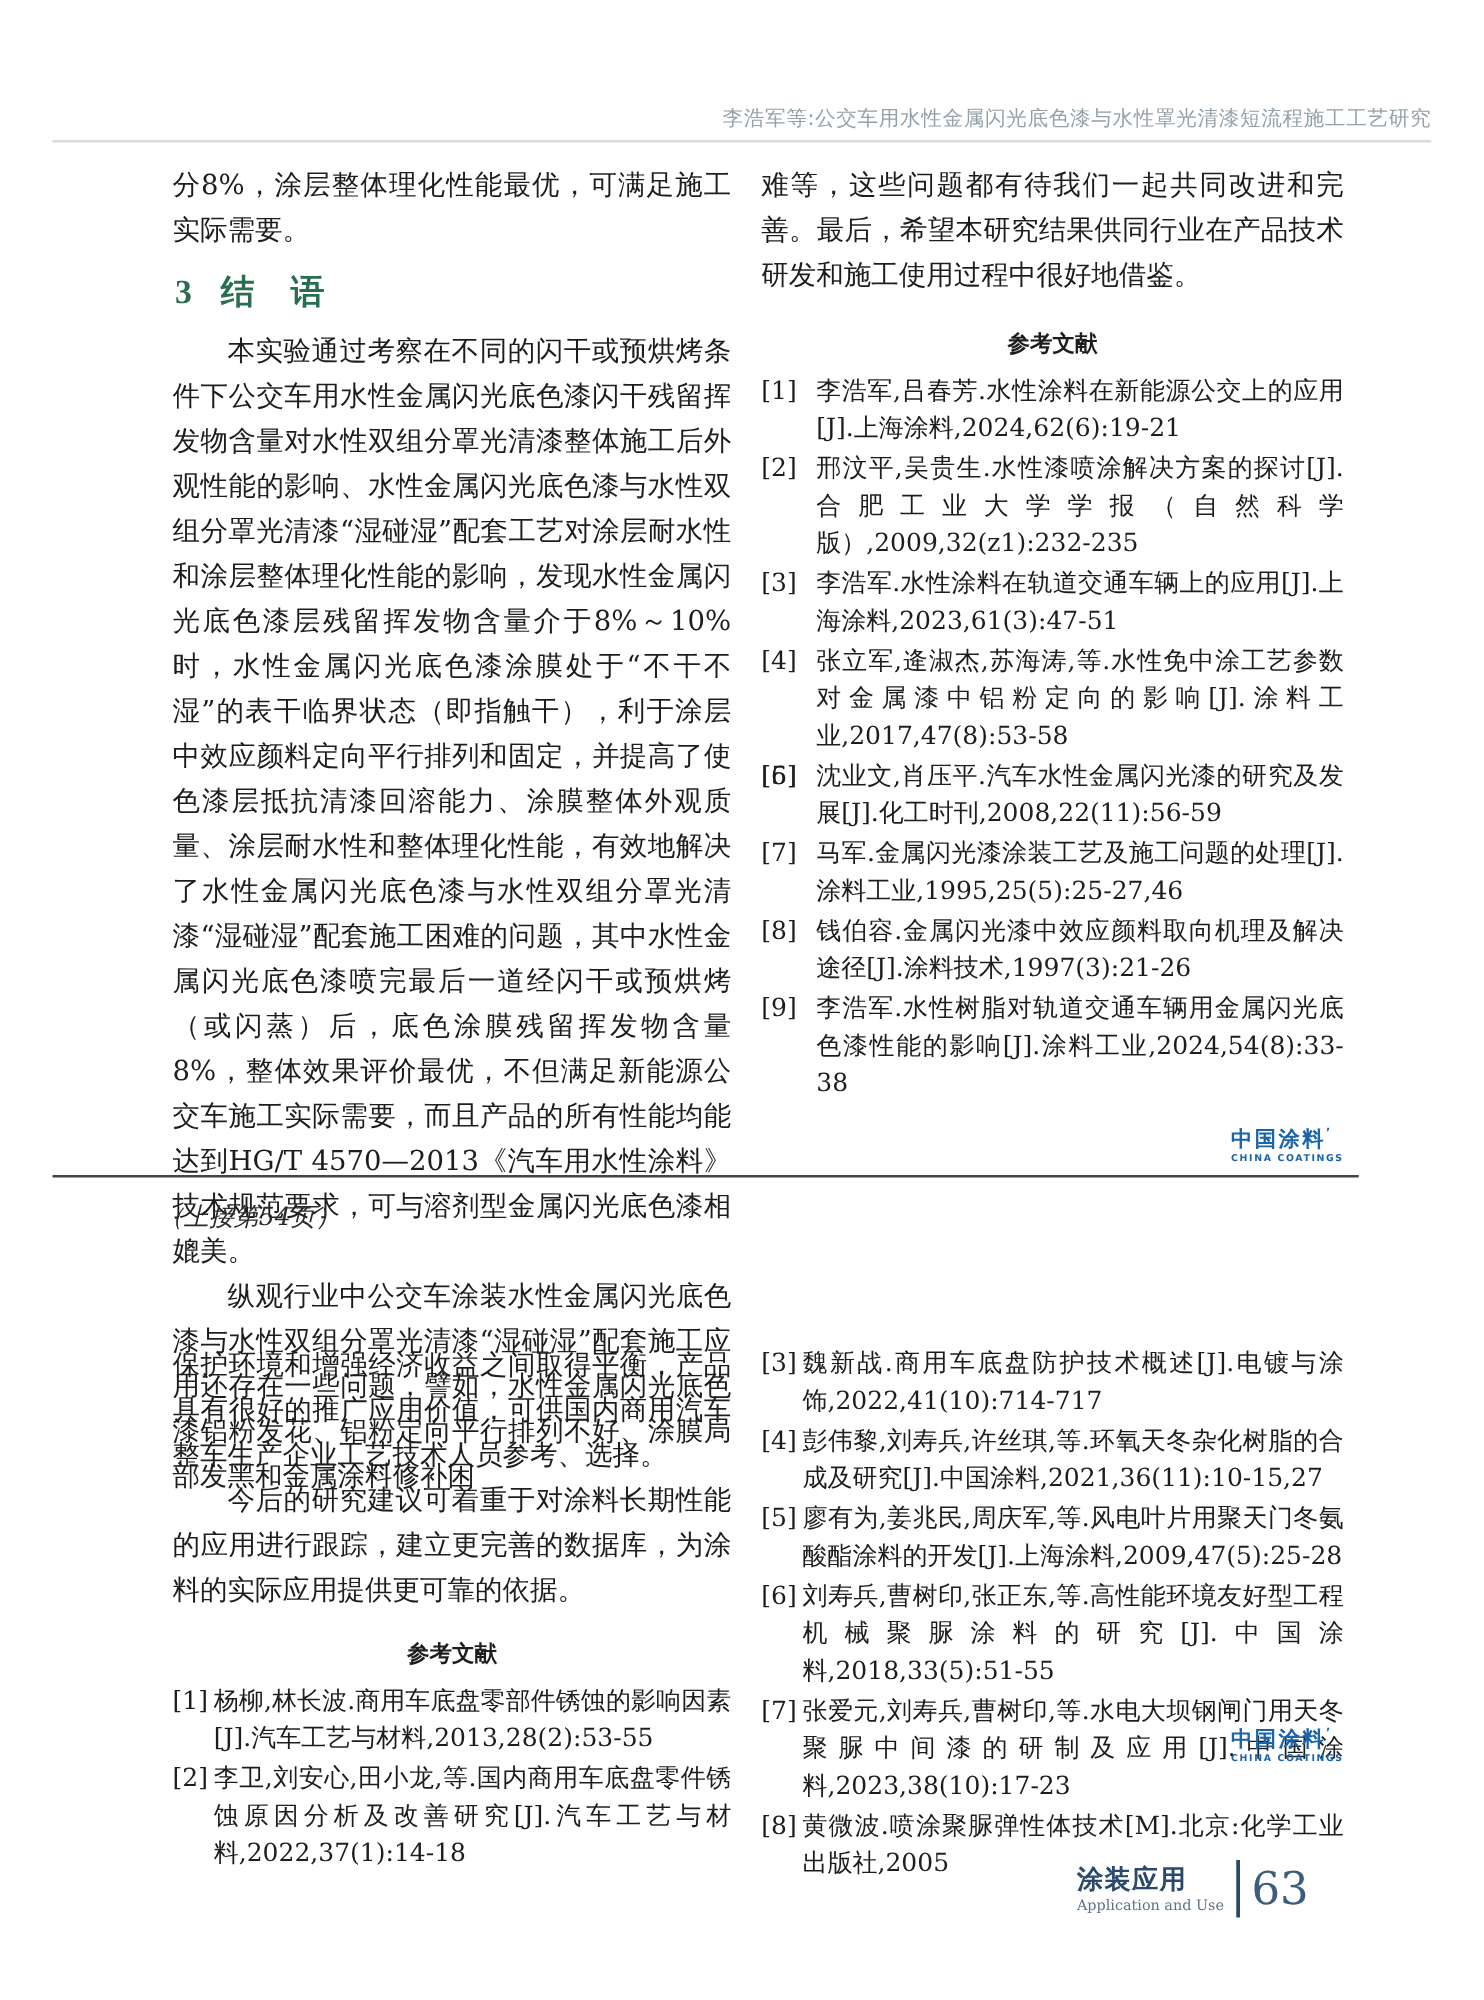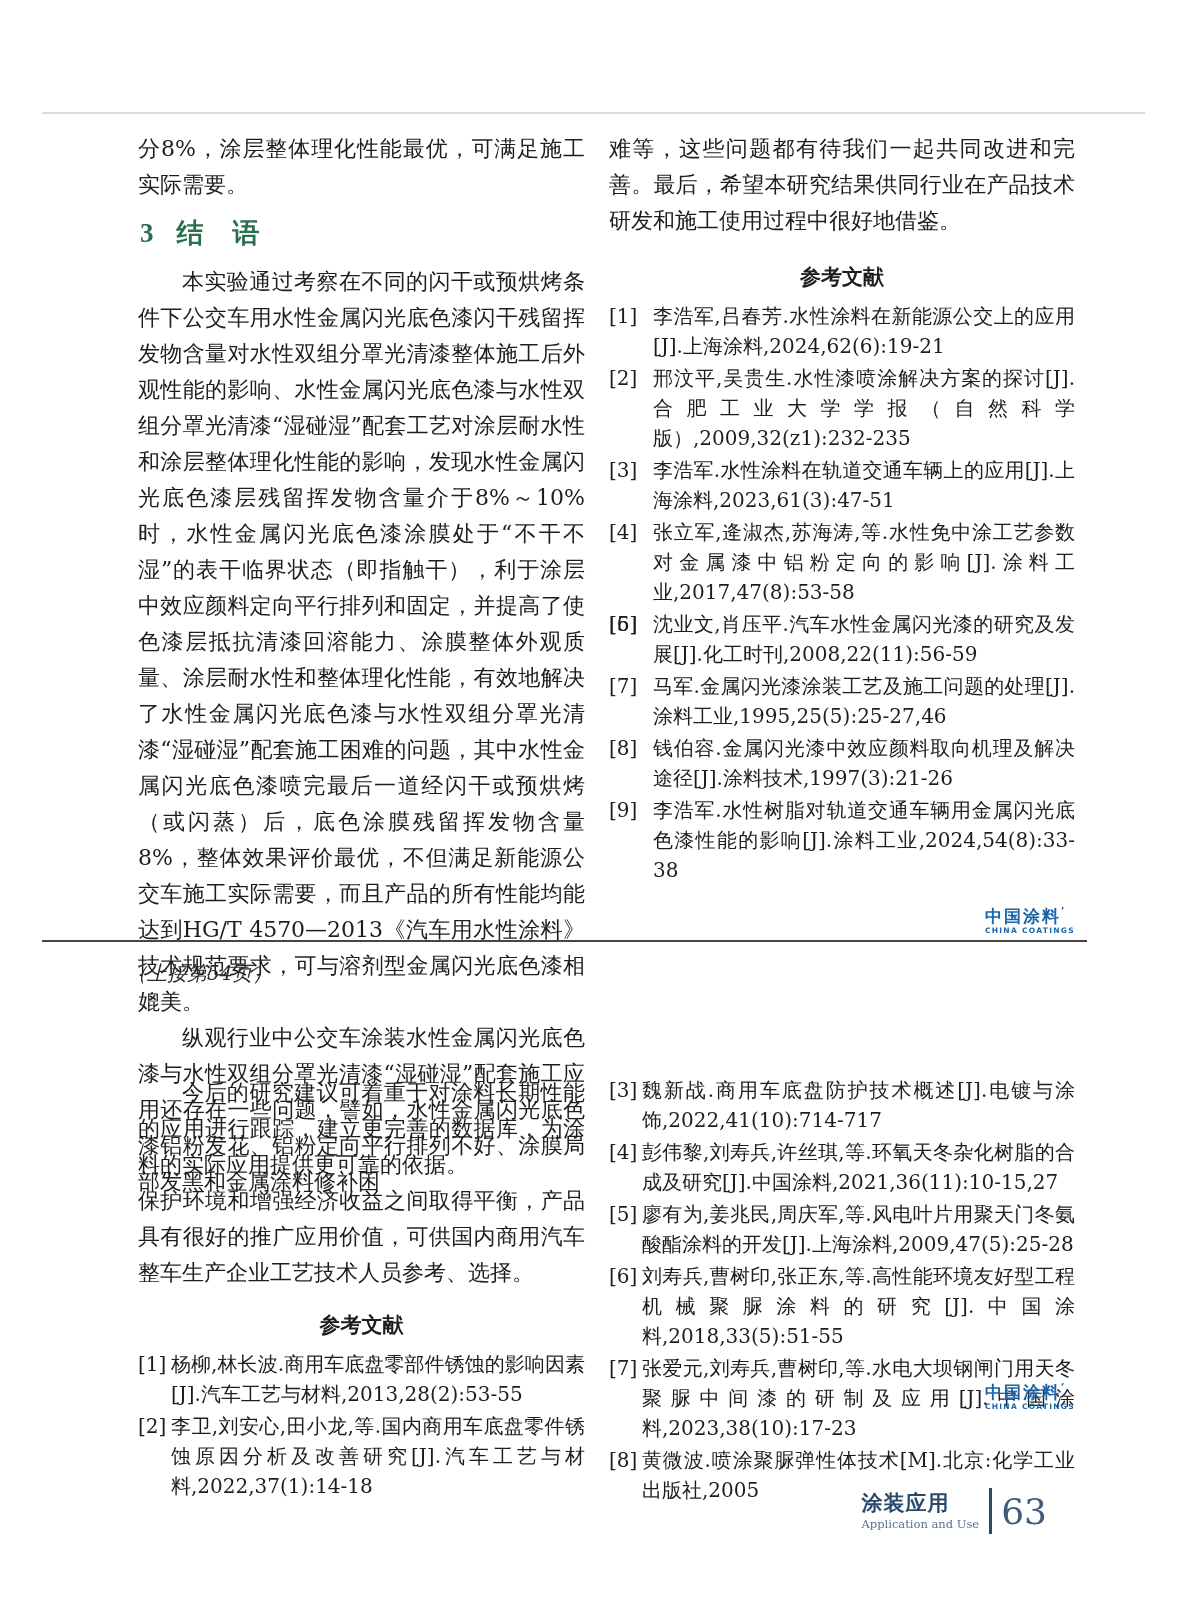--- a/index.html
+++ b/index.html
@@ -28,21 +28,21 @@
   .indent { text-indent:2em; }
   .section-heading {
     margin:12px 0 13px 2px;
     font-family:Liberation Serif, serif;
     font-weight:bold; font-size:27px; color:#2a6e50; letter-spacing:1px;
   }
   .section-heading .sec-num { margin-right:22px; }
   .refs-heading {
     margin:24px 0 10px; text-align:center;
     font-family:"DejaVu Sans","Liberation Sans",sans-serif;
-    font-weight:bold; font-size:21px; color:#1d1d1d;
+    font-weight:bold; font-size:18px; color:#1d1d1d;
   }
   .bottom-refs-heading { margin-top:20px; }
   .ref-list { list-style:none; margin:0; padding:0; font-size:20px; line-height:30px; text-align:justify; }
   .ref-item { position:relative; margin:0 0 2px 0; }
   .refs-wide .ref-item { padding-left:44px; }
   .refs-narrow .ref-item { padding-left:33px; }
   .ref-num { position:absolute; left:0; top:0; }
   .logo-wrap { text-align:right; margin-top:22px; }
   .logo-block { display:inline-block; text-align:left; }
   .logo-cn {
@@ -65,20 +65,21 @@
   }
   .footer-en { font-size:11.5px; color:#5d7187; margin-top:2px; }
   .footer-bar { width:3px; height:46px; background:#2b4a6b; margin:0 9px 0 10px; }
   .footer-page { font-size:36px; color:#3e5c7d; }
 </style>
 </head>
 <body>
 
 <div class="page">
 
+  <div class="running-head">李浩军等:公交车用水性金属闪光底色漆与水性罩光清漆短流程施工工艺研究</div>
   <div class="header-rule"></div>
 
   <div class="columns top-cols">
     <div class="col-left">
       <p class="body-text">分8%，涂层整体理化性能最优，可满足施工实际需要。</p>
       <h2 class="section-heading"><span class="sec-num">3</span><span>结　语</span></h2>
       <p class="body-text indent">本实验通过考察在不同的闪干或预烘烤条件下公交车用水性金属闪光底色漆闪干残留挥发物含量对水性双组分罩光清漆整体施工后外观性能的影响、水性金属闪光底色漆与水性双组分罩光清漆“湿碰湿”配套工艺对涂层耐水性和涂层整体理化性能的影响，发现水性金属闪光底色漆层残留挥发物含量介于8%～10%时，水性金属闪光底色漆涂膜处于“不干不湿”的表干临界状态（即指触干），利于涂层中效应颜料定向平行排列和固定，并提高了使色漆层抵抗清漆回溶能力、涂膜整体外观质量、涂层耐水性和整体理化性能，有效地解决了水性金属闪光底色漆与水性双组分罩光清漆“湿碰湿”配套施工困难的问题，其中水性金属闪光底色漆喷完最后一道经闪干或预烘烤（或闪蒸）后，底色涂膜残留挥发物含量8%，整体效果评价最优，不但满足新能源公交车施工实际需要，而且产品的所有性能均能达到HG/T 4570—2013《汽车用水性涂料》技术规范要求，可与溶剂型金属闪光底色漆相媲美。</p>
       <p class="body-text indent">纵观行业中公交车涂装水性金属闪光底色漆与水性双组分罩光清漆“湿碰湿”配套施工应用还存在一些问题，譬如，水性金属闪光底色漆铝粉发花、铝粉定向平行排列不好、涂膜局部发黑和金属涂料修补困</p>
     </div>
 
@@ -103,22 +104,22 @@
         </div>
       </div>
     </div>
   </div>
 
   <div class="mid-rule"></div>
   <div class="continuation-note">（上接第54页）</div>
 
   <div class="columns bottom-cols">
     <div class="col-left">
+      <p class="body-text">保护环境和增强经济收益之间取得平衡，产品具有很好的推广应用价值，可供国内商用汽车整车生产企业工艺技术人员参考、选择。</p>
       <p class="body-text indent">今后的研究建议可着重于对涂料长期性能的应用进行跟踪，建立更完善的数据库，为涂料的实际应用提供更可靠的依据。</p>
-      <p class="body-text">保护环境和增强经济收益之间取得平衡，产品具有很好的推广应用价值，可供国内商用汽车整车生产企业工艺技术人员参考、选择。</p>
       <h3 class="refs-heading bottom-refs-heading">参考文献</h3>
       <ol class="ref-list refs-narrow">
         <li class="ref-item"><span class="ref-num">[1]</span><span>杨柳,林长波.商用车底盘零部件锈蚀的影响因素[J].汽车工艺与材料,2013,28(2):53-55</span></li>
         <li class="ref-item"><span class="ref-num">[2]</span><span>李卫,刘安心,田小龙,等.国内商用车底盘零件锈蚀原因分析及改善研究[J].汽车工艺与材料,2022,37(1):14-18</span></li>
       </ol>
     </div>
 
     <div class="col-right">
       <ol class="ref-list refs-narrow">
         <li class="ref-item"><span class="ref-num">[3]</span><span>魏新战.商用车底盘防护技术概述[J].电镀与涂饰,2022,41(10):714-717</span></li>

